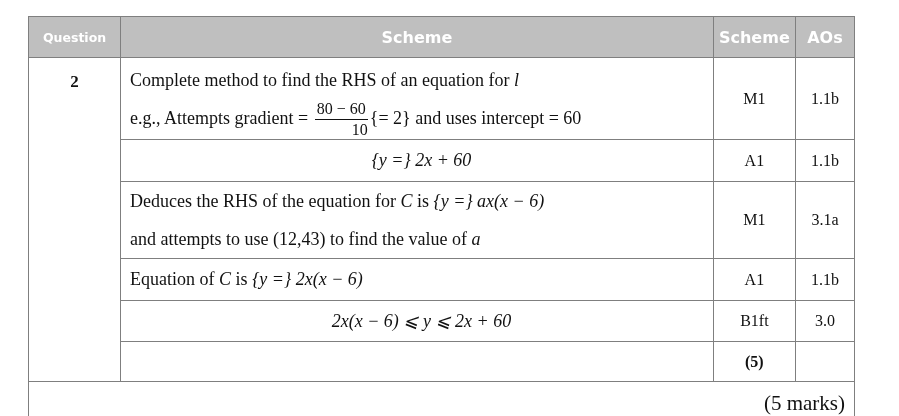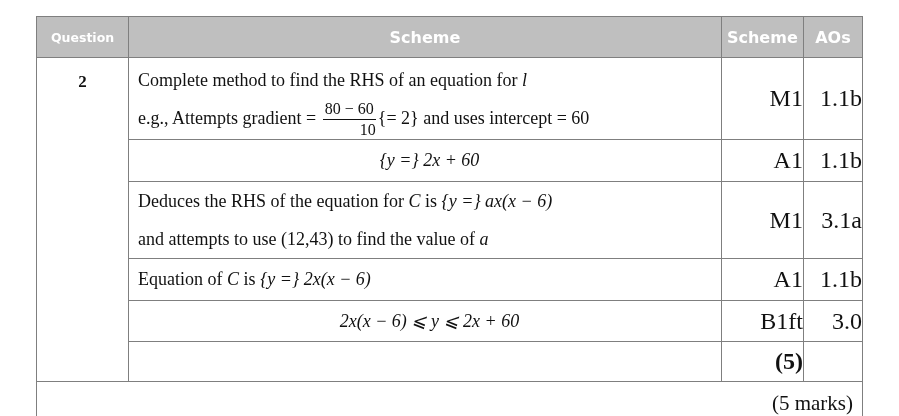--- a/index.html
+++ b/index.html
@@ -1,27 +1,27 @@
 <!DOCTYPE html>
 <html><head>
 <meta charset="utf-8">
 <style>
   html, body { margin:0; padding:0; background:#ffffff; }
   body { width:899px; height:416px; overflow:hidden; position:relative; font-family:"Liberation Serif", serif; color:#111; }
-  .tbl { position:absolute; left:36px; top:16px; width:827px; border-collapse:collapse; table-layout:fixed; }
+  .tbl { position:absolute; left:28px; top:16px; width:827px; border-collapse:collapse; table-layout:fixed; }
   .tbl td, .tbl th { border:1.5px solid #7f7f7f; padding:0; }
   .tbl th { background:#bfbfbf; color:#ffffff; font-family:"DejaVu Sans", sans-serif; font-weight:bold; height:40px; font-size:16px; }
   .tbl th.q { font-size:12.5px; }
   .c-q { width:92px; }
   .c-s { width:592px; }
   .c-m { width:82px; }
   .c-a { width:59px; }
   td.q { text-align:center; vertical-align:top; font-weight:bold; font-size:17px; padding-top:14px !important; }
   td.s { font-size:18px; padding-left:9px !important; }
-  td.mk, td.ao { text-align:right; font-size:24px; }
+  td.mk, td.ao { text-align:center; font-size:16px; }
   .center { text-align:center; padding-left:0 !important; }
   .line { height:38px; line-height:38px; white-space:nowrap; }
   .it { font-style:italic; }
   .frac { display:inline-block; vertical-align:middle; text-align:right; font-size:16px; line-height:1; margin:0 2px; }
   .frac .num { display:block; border-bottom:1px solid #111; padding:0 2px 2px; }
   .frac .den { display:block; padding-top:2px; }
   .bold { font-weight:bold; }
   td.footer { text-align:right; padding-right:9px !important; font-weight:normal; font-size:21px; height:34px; vertical-align:bottom; }
 </style>
 </head>

